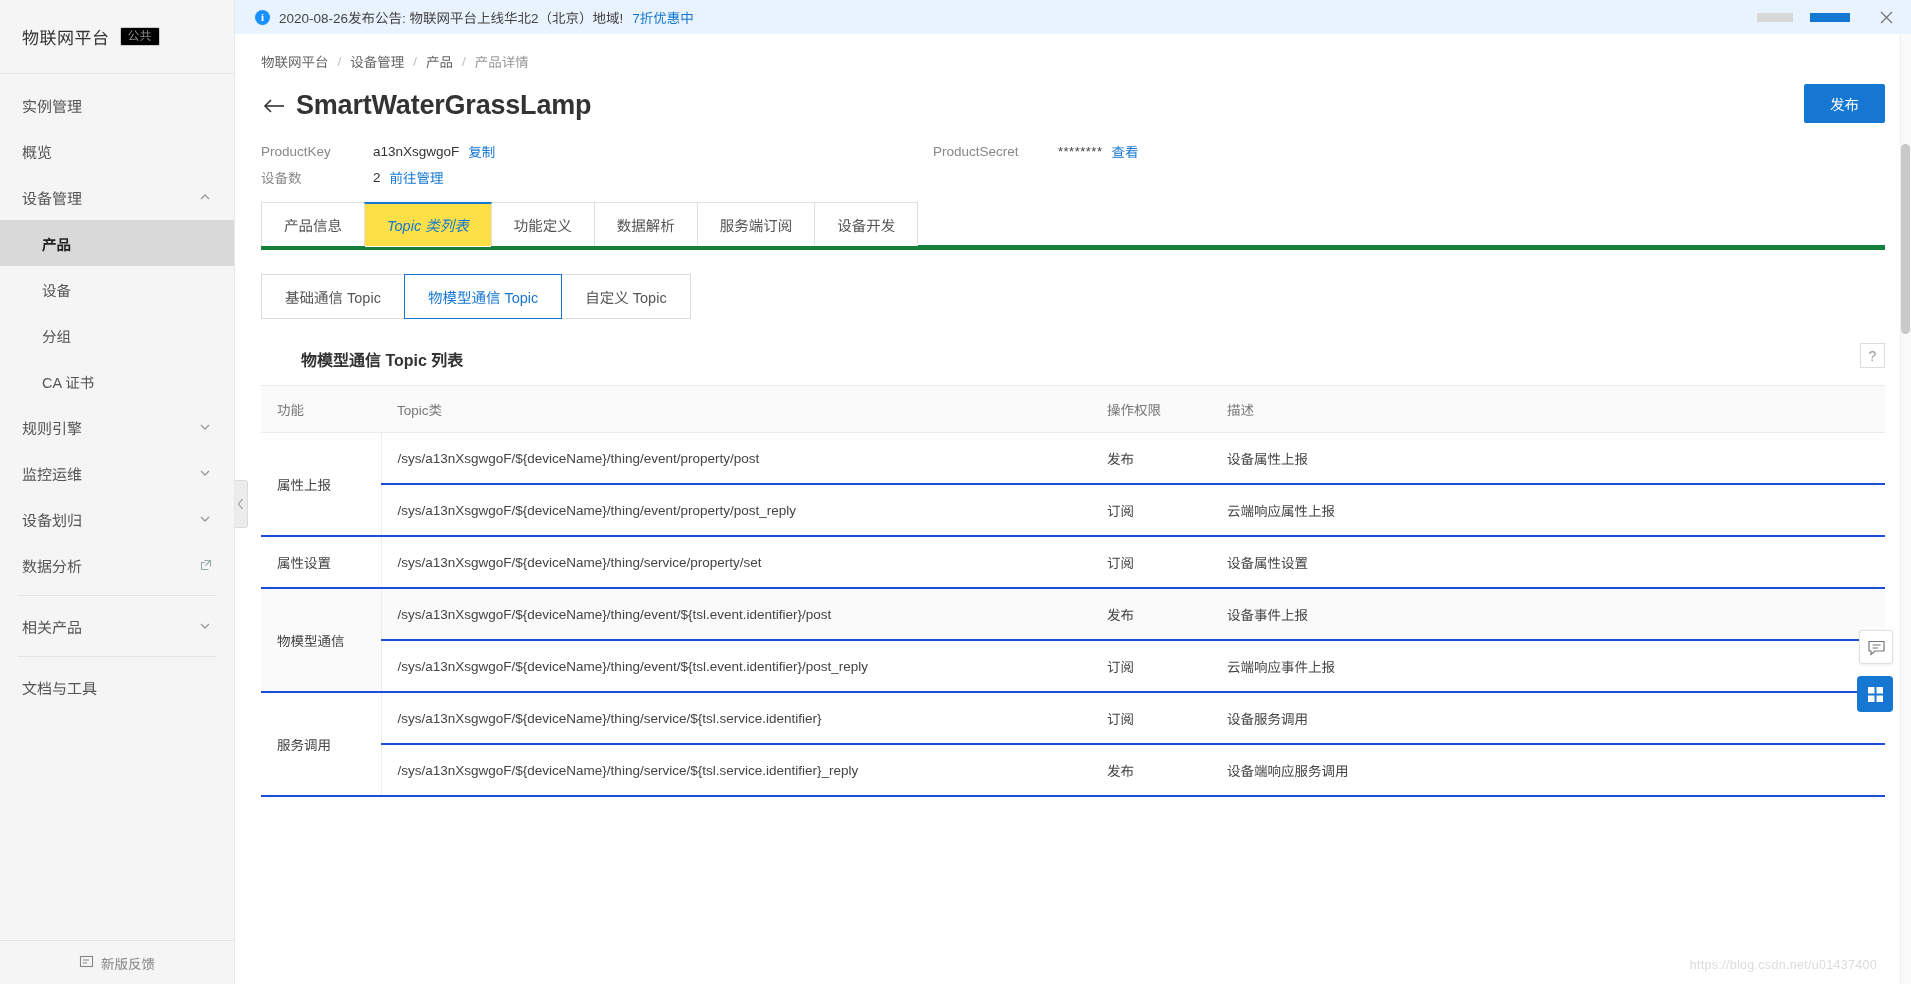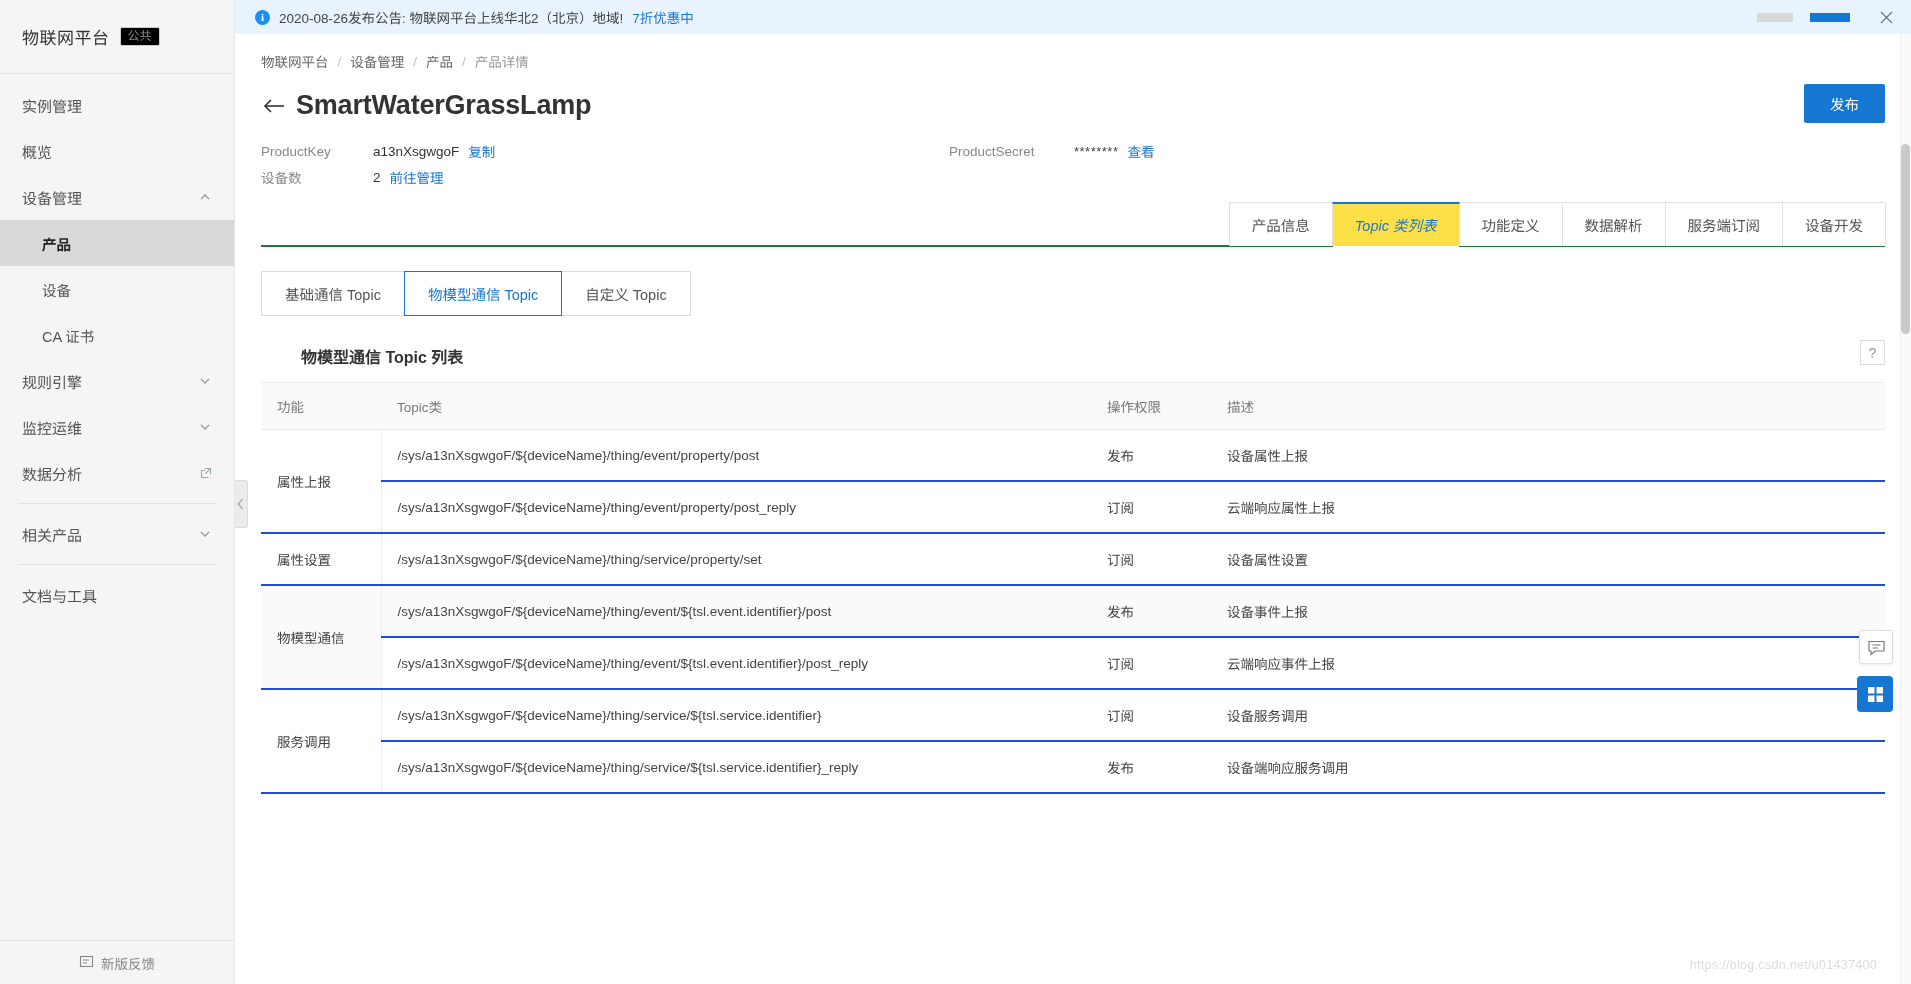--- a/index.html
+++ b/index.html
@@ -119,25 +119,25 @@
     padding: 9px 26px; font-size: 14.5px;
     border: none; border-radius: 2px; cursor: pointer;
   }
 
   .meta { margin-top: 17px; position: relative; height: 56px; }
   .meta-row { display: flex; align-items: center; height: 26px; font-size: 13.5px; }
   .meta-lbl { width: 112px; color: #888; }
   .meta-val { color: #333; }
   .meta-link { color: #1677d2; margin-left: 9px; cursor: pointer; }
   .meta-right { position: absolute; left: 672px; top: 0; display: flex; align-items: center; height: 26px; font-size: 13.5px; }
-  .meta-right .meta-lbl { width: 125px; margin-left: 16px; }
+  .meta-right .meta-lbl { width: 125px; }
   .secret-stars { color: #444; letter-spacing: .5px; font-size: 13px; }
 
   
-  .tabs { display: flex; margin-top: 7px; border-bottom: 2px solid #15803d; justify-content: flex-end; }
+  .tabs { display: flex; margin-top: 7px; border-bottom: 5px solid #15803d; }
   .tab {
     padding: 11px 22px; font-size: 14.5px; color: #555;
     border: 1px solid #e0e0e0; border-bottom: none;
     background: #fff; cursor: pointer; margin-right: -1px;
     position: relative; top: 1px;
   }
   .tab.active {
     color: #1677d2; border-top: 2px solid #1677d2;
     padding-top: 10px; background: #fde047; z-index: 2; font-style: italic;
   }
@@ -254,32 +254,43 @@
             </svg>
         </span>
       </div>
       <div class="sb-item sub active">
         <span class="lbl">产品</span>
       </div>
       <div class="sb-item sub">
         <span class="lbl">设备</span>
       </div>
       <div class="sb-item sub">
+        <span class="lbl">分组</span>
+      </div>
+      <div class="sb-item sub">
         <span class="lbl">CA 证书</span>
       </div>
       <div class="sb-item">
         <span class="lbl">规则引擎</span>
         <span class="sb-chev">
           <svg width="14" height="14" viewBox="0 0 14 14">
               <path d="M3 5 L7 9 L11 5" stroke="currentColor" stroke-width="1.3" fill="none"></path>
             </svg>
         </span>
       </div>
       <div class="sb-item">
         <span class="lbl">监控运维</span>
+        <span class="sb-chev">
+          <svg width="14" height="14" viewBox="0 0 14 14">
+              <path d="M3 5 L7 9 L11 5" stroke="currentColor" stroke-width="1.3" fill="none"></path>
+            </svg>
+        </span>
+      </div>
+      <div class="sb-item">
+        <span class="lbl">设备划归</span>
         <span class="sb-chev">
           <svg width="14" height="14" viewBox="0 0 14 14">
               <path d="M3 5 L7 9 L11 5" stroke="currentColor" stroke-width="1.3" fill="none"></path>
             </svg>
         </span>
       </div>
       <div class="sb-item">
         <span class="lbl">数据分析</span>
         <span class="ext-icon">
           <svg width="12" height="12" viewBox="0 0 12 12">

